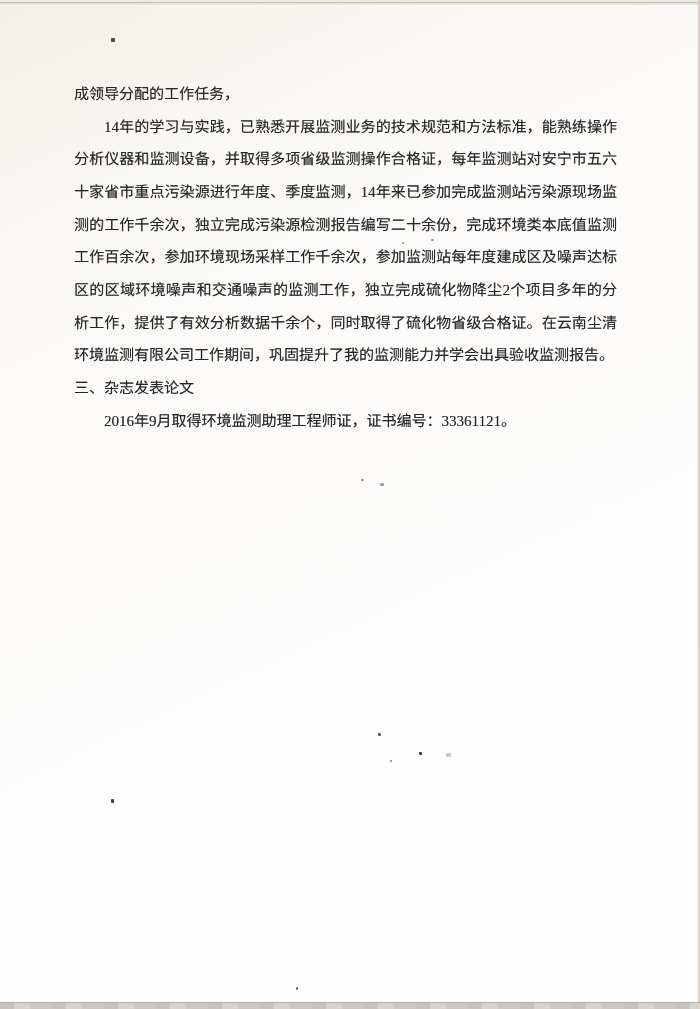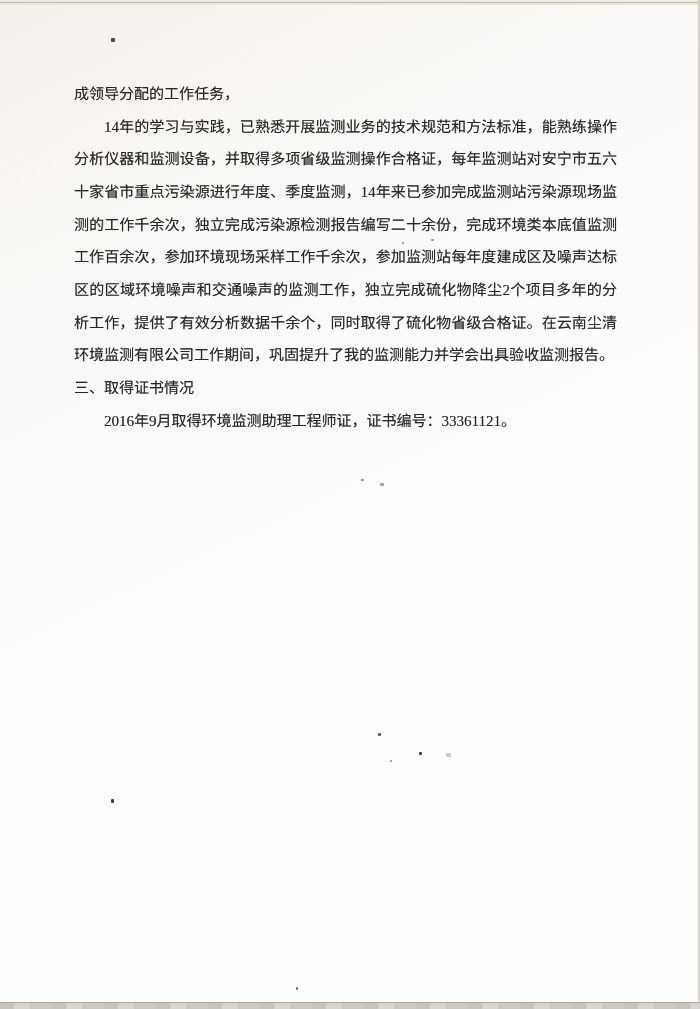--- a/index.html
+++ b/index.html
@@ -87,17 +87,17 @@
   <div class="speck s6"></div>
   <div class="speck s7"></div>
   <div class="speck s8"></div>
   <div class="speck s9"></div>
   <div class="speck s10"></div>
   <div class="speck s11"></div>
 
   <div class="content">
     <p class="cont">成领导分配的工作任务，</p>
     <p class="para">14年的学习与实践，已熟悉开展监测业务的技术规范和方法标准，能熟练操作分析仪器和监测设备，并取得多项省级监测操作合格证，每年监测站对安宁市五六十家省市重点污染源进行年度、季度监测，14年来已参加完成监测站污染源现场监测的工作千余次，独立完成污染源检测报告编写二十余份，完成环境类本底值监测工作百余次，参加环境现场采样工作千余次，参加监测站每年度建成区及噪声达标区的区域环境噪声和交通噪声的监测工作，独立完成硫化物降尘2个项目多年的分析工作，提供了有效分析数据千余个，同时取得了硫化物省级合格证。在云南尘清环境监测有限公司工作期间，巩固提升了我的监测能力并学会出具验收监测报告。</p>
-    <p class="heading">三、取得证书情况</p>
+    <p class="heading">三、杂志发表论文</p>
     <p class="para">2016年9月取得环境监测助理工程师证，证书编号：33361121。</p>
   </div>
 
 </div>
 
 </body></html>

